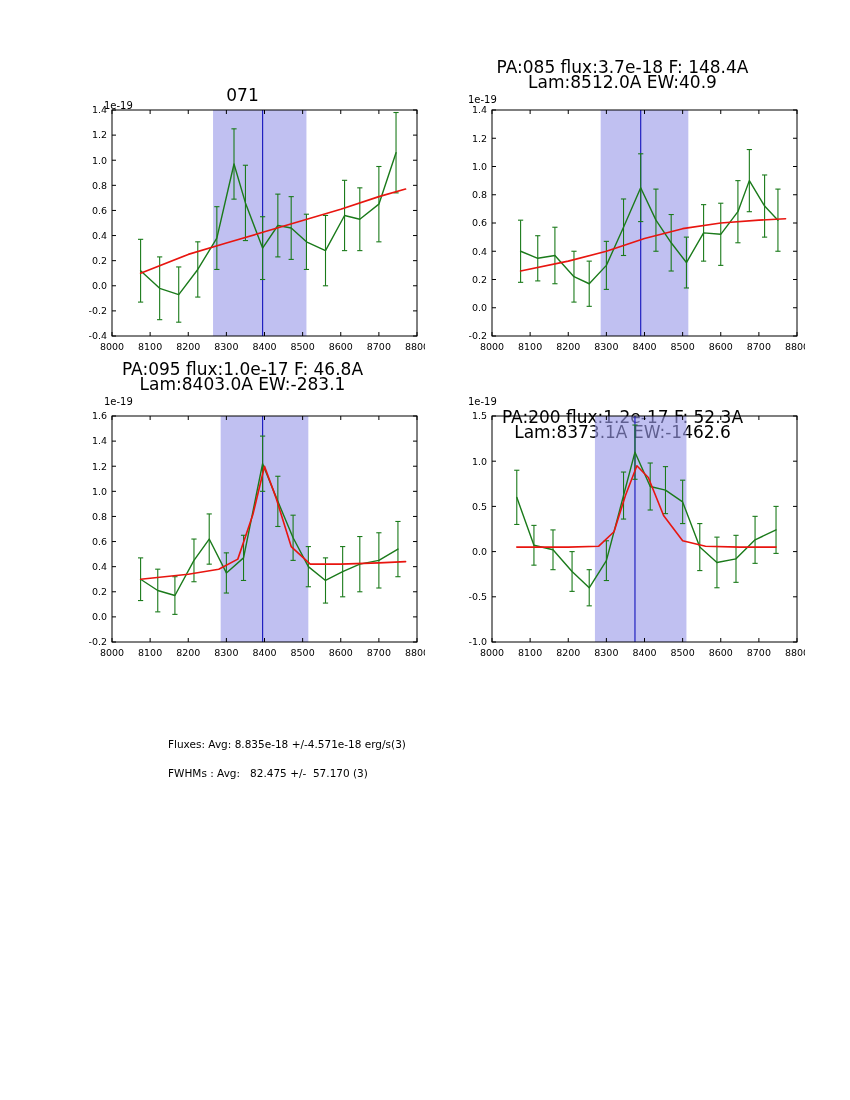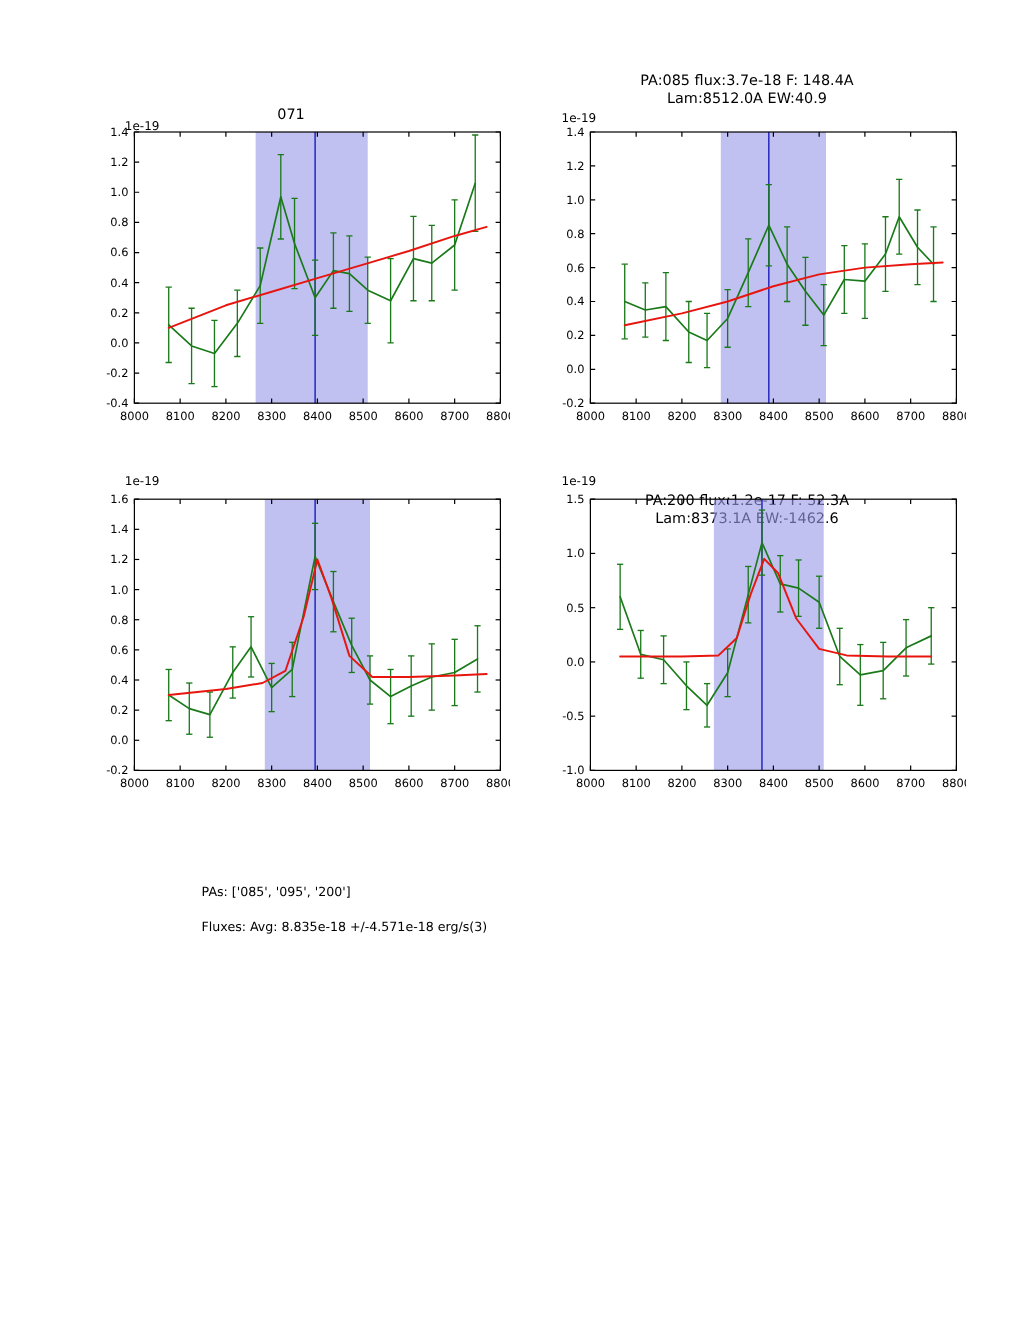--- a/index.html
+++ b/index.html
@@ -4,21 +4,21 @@
 <style>
   html,body{margin:0;padding:0;}
   body{
     width:850px;height:1100px;background:#ffffff;
     font-family:"DejaVu Sans", sans-serif;
     position:relative;overflow:hidden;
   }
   .panel{position:absolute;}
   .plot-title{
     position:absolute;left:0;right:0;text-align:center;
-    font-size:12px;color:#000;line-height:15px;white-space:pre-line;
+    font-size:17px;color:#000;line-height:15px;white-space:pre-line;
   }
   .exp-label{
     position:absolute;font-size:10px;color:#000;
   }
   svg{display:block;}
   .summary{
     position:absolute;left:168px;top:738px;width:420px;
   }
   .summary-line{
     font-size:10.5px;color:#000;margin-bottom:17px;white-space:pre;
@@ -256,20 +256,22 @@
       <line x1="52" y1="50.25" x2="56" y2="50.25" stroke="#000" stroke-width="1"></line>
       <line x1="357" y1="50.25" x2="353" y2="50.25" stroke="#000" stroke-width="1"></line>
       <text x="47" y="53.55" text-anchor="end" font-size="9.5" font-family="DejaVu Sans, sans-serif" fill="#000">1.2</text>
       <line x1="52" y1="22" x2="56" y2="22" stroke="#000" stroke-width="1"></line>
       <line x1="357" y1="22" x2="353" y2="22" stroke="#000" stroke-width="1"></line>
       <text x="47" y="25.3" text-anchor="end" font-size="9.5" font-family="DejaVu Sans, sans-serif" fill="#000">1.4</text>
     </svg>
 </div>
 
 <div class="panel" style="left:60px;top:362px;width:365px;height:322px;">
+  <div class="plot-title" style="top:0px;">PA:095 flux:1.0e-17 F: 46.8A
+Lam:8403.0A EW:-283.1</div>
   <div class="exp-label" style="left:44px;top:34px;">1e-19</div>
   <svg id="svg2" width="365" height="290" style="position:absolute;left:0;top:32px;">
       <rect x="160.65625" y="22" width="87.6875" height="226" fill="#9a9ae8" fill-opacity="0.62"></rect>
       <line x1="202.59375" y1="22" x2="202.59375" y2="248" stroke="#2020c0" stroke-width="1.2"></line>
       <line x1="80.59375" y1="206.56666666666666" x2="80.59375" y2="163.8777777777778" stroke="#1a7a1a" stroke-width="1.1"></line>
       <line x1="77.99375" y1="206.56666666666666" x2="83.19375" y2="206.56666666666666" stroke="#1a7a1a" stroke-width="1.1"></line>
       <line x1="77.99375" y1="163.8777777777778" x2="83.19375" y2="163.8777777777778" stroke="#1a7a1a" stroke-width="1.1"></line>
       <line x1="97.75" y1="217.86666666666667" x2="97.75" y2="175.17777777777778" stroke="#1a7a1a" stroke-width="1.1"></line>
       <line x1="95.15" y1="217.86666666666667" x2="100.35" y2="217.86666666666667" stroke="#1a7a1a" stroke-width="1.1"></line>
       <line x1="95.15" y1="175.17777777777778" x2="100.35" y2="175.17777777777778" stroke="#1a7a1a" stroke-width="1.1"></line>
@@ -478,15 +480,15 @@
       <line x1="52" y1="67.19999999999999" x2="56" y2="67.19999999999999" stroke="#000" stroke-width="1"></line>
       <line x1="357" y1="67.19999999999999" x2="353" y2="67.19999999999999" stroke="#000" stroke-width="1"></line>
       <text x="47" y="70.49999999999999" text-anchor="end" font-size="9.5" font-family="DejaVu Sans, sans-serif" fill="#000">1.0</text>
       <line x1="52" y1="22" x2="56" y2="22" stroke="#000" stroke-width="1"></line>
       <line x1="357" y1="22" x2="353" y2="22" stroke="#000" stroke-width="1"></line>
       <text x="47" y="25.3" text-anchor="end" font-size="9.5" font-family="DejaVu Sans, sans-serif" fill="#000">1.5</text>
     </svg>
 </div>
 
 <div class="summary">
-  <div class="summary-line">PAs: ['085', '095', '200']</div>
   <div class="summary-line">Fluxes: Avg: 8.835e-18 +/-4.571e-18 erg/s(3)</div>
+  <div class="summary-line">FWHMs : Avg:   82.475 +/-  57.170 (3)</div>
 </div>
 
 </body></html>

